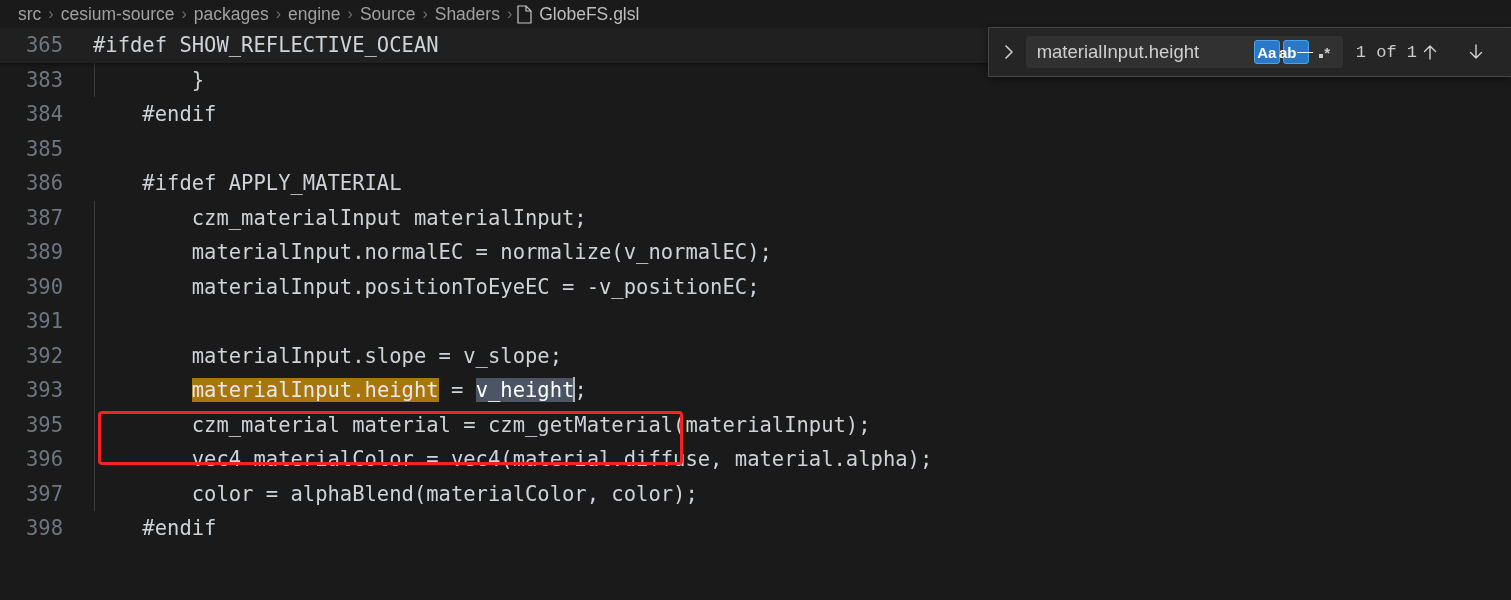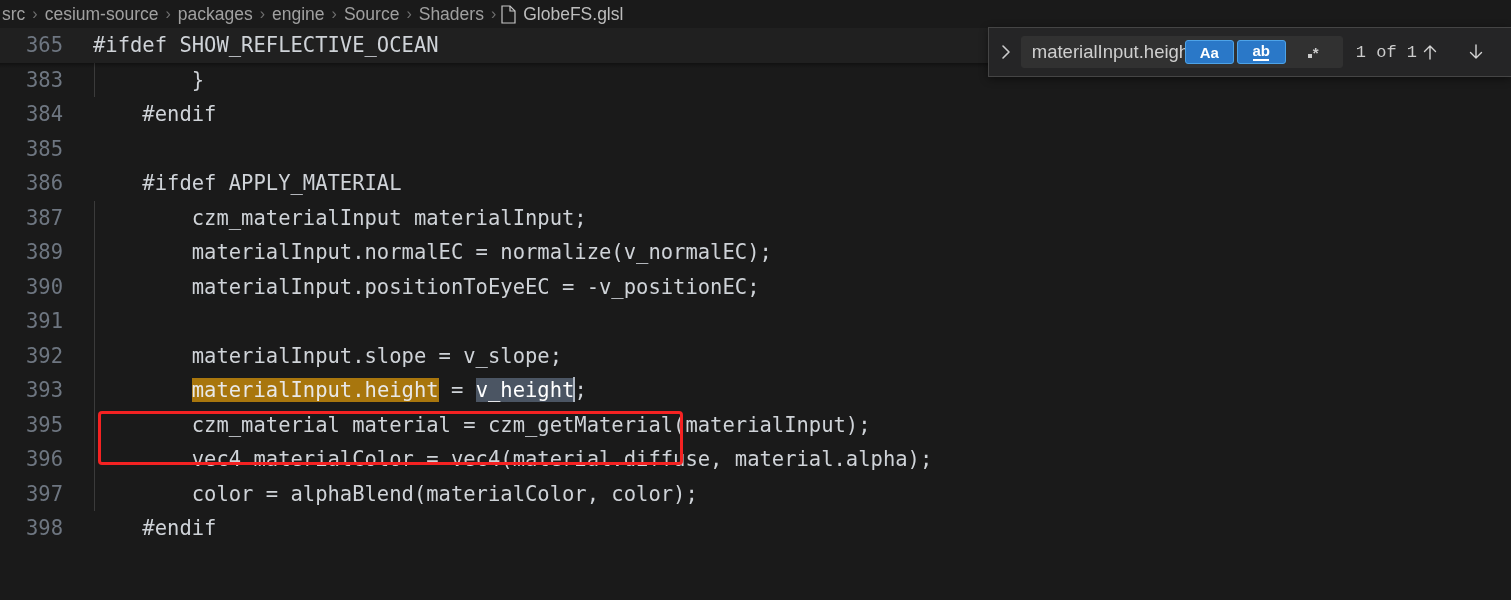--- a/index.html
+++ b/index.html
@@ -20,21 +20,21 @@
   }
 
   
   .breadcrumb {
     position: absolute;
     top: 0; left: 0;
     width: 1511px;
     height: 28px;
     display: flex;
     align-items: center;
-    padding-left: 0;
+    padding-left: 16px;
     background: #1a1a1a;
     font-size: 17.5px;
     color: #9c9c9c;
     white-space: nowrap;
     z-index: 5;
   }
   .bc-item {
     padding: 0 2px;
     color: #a0a0a0;
   }
@@ -205,41 +205,41 @@
     white-space: nowrap;
     overflow: hidden;
   }
 
   .fw-btns {
     display: flex;
     align-items: center;
     gap: 3px;
   }
   .fw-btn {
-    width: 49px;
+    width: 26px;
     height: 24px;
     display: flex;
     align-items: center;
     justify-content: center;
     border-radius: 3px;
     font-size: 15px;
     font-weight: bold;
     color: #cccccc;
     cursor: pointer;
     font-family: "Liberation Sans", sans-serif;
     position: relative;
   }
   .fw-btn.active {
     background: #2a78c8;
     border: 1px solid #4da3e8;
     color: #ffffff;
   }
   .fw-btn .ab-wrap {
     display: flex;
-    flex-direction: column;
+    flex-direction: row;
     align-items: center;
     line-height: 1;
   }
   .fw-btn .ab-underline {
     width: 16px;
     height: 1.5px;
     background: #ffffff;
     margin-top: 1px;
   }
   .fw-btn .regex-glyph {

